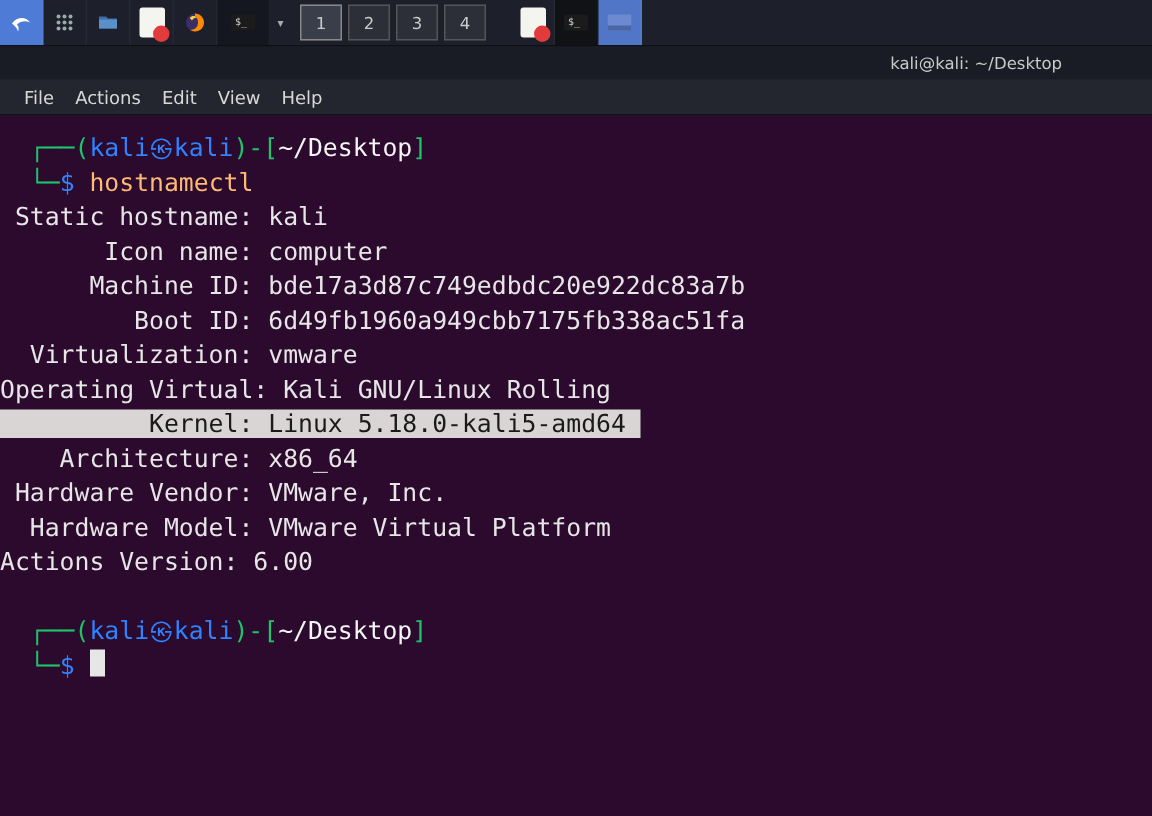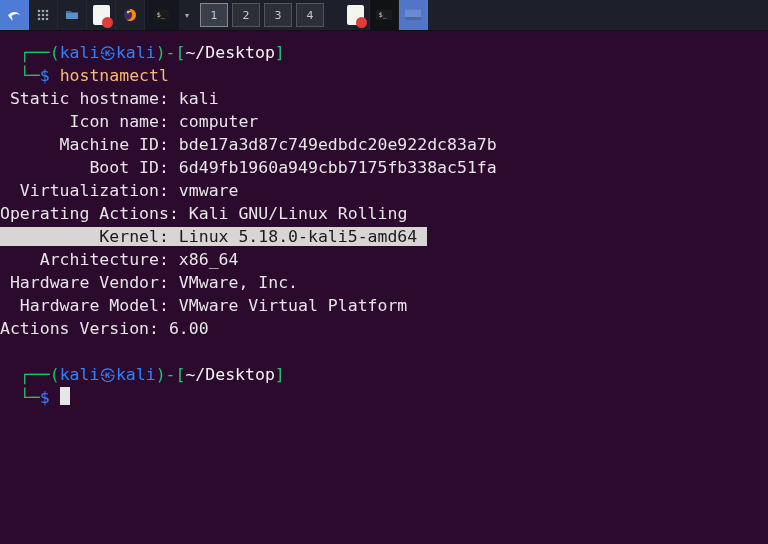--- a/index.html
+++ b/index.html
@@ -123,31 +123,41 @@
         <div class="tb-item" style="background:#5176c8">
           <svg viewBox="0 0 24 16" width="18" height="12">
               <rect width="24" height="16" fill="#6b8ad2"></rect>
               <rect y="11" width="24" height="5" fill="#4a66a3"></rect>
             </svg>
         </div>
       </div>
     </div>
   </div>
 
+  <div class="titlebar">
+    <span>kali@kali: ~/Desktop</span>
+  </div>
 
+  <div class="menubar">
+    <div class="menu">File</div>
+    <div class="menu">Actions</div>
+    <div class="menu">Edit</div>
+    <div class="menu">View</div>
+    <div class="menu">Help</div>
+  </div>
 
   <div class="terminal">
 <pre>  <span class="pg">┌──(</span><span class="pb">kali</span><span class="pb">㉿</span><span class="pb">kali</span><span class="pg">)-[</span><span class="pw">~/Desktop</span><span class="pg">]</span>
   <span class="pg">└─</span><span class="pb">$</span> <span class="gray">hostnamectl</span>
 <span> Static hostname</span>: <span>kali</span>
 <span>       Icon name</span>: <span>computer</span>
 <span>      Machine ID</span>: <span>bde17a3d87c749edbdc20e922dc83a7b</span>
 <span>         Boot ID</span>: <span>6d49fb1960a949cbb7175fb338ac51fa</span>
 <span>  Virtualization</span>: <span>vmware</span>
-<span>Operating Actions</span>: <span>Kali GNU/Linux Rolling</span>
+<span>Operating Virtual</span>: <span>Kali GNU/Linux Rolling</span>
 <span class="hl"><span>          Kernel</span>: <span>Linux 5.18.0-kali5-amd64</span> </span>
 <span>    Architecture</span>: <span>x86_64</span>
 <span> Hardware Vendor</span>: <span>VMware, Inc.</span>
 <span>  Hardware Model</span>: <span>VMware Virtual Platform</span>
 <span>Actions Version</span>: <span>6.00</span>
 
   <span class="pg">┌──(</span><span class="pb">kali</span><span class="pb">㉿</span><span class="pb">kali</span><span class="pg">)-[</span><span class="pw">~/Desktop</span><span class="pg">]</span>
   <span class="pg">└─</span><span class="pb">$</span> <span class="cursor"></span>
 </pre>
   </div>

